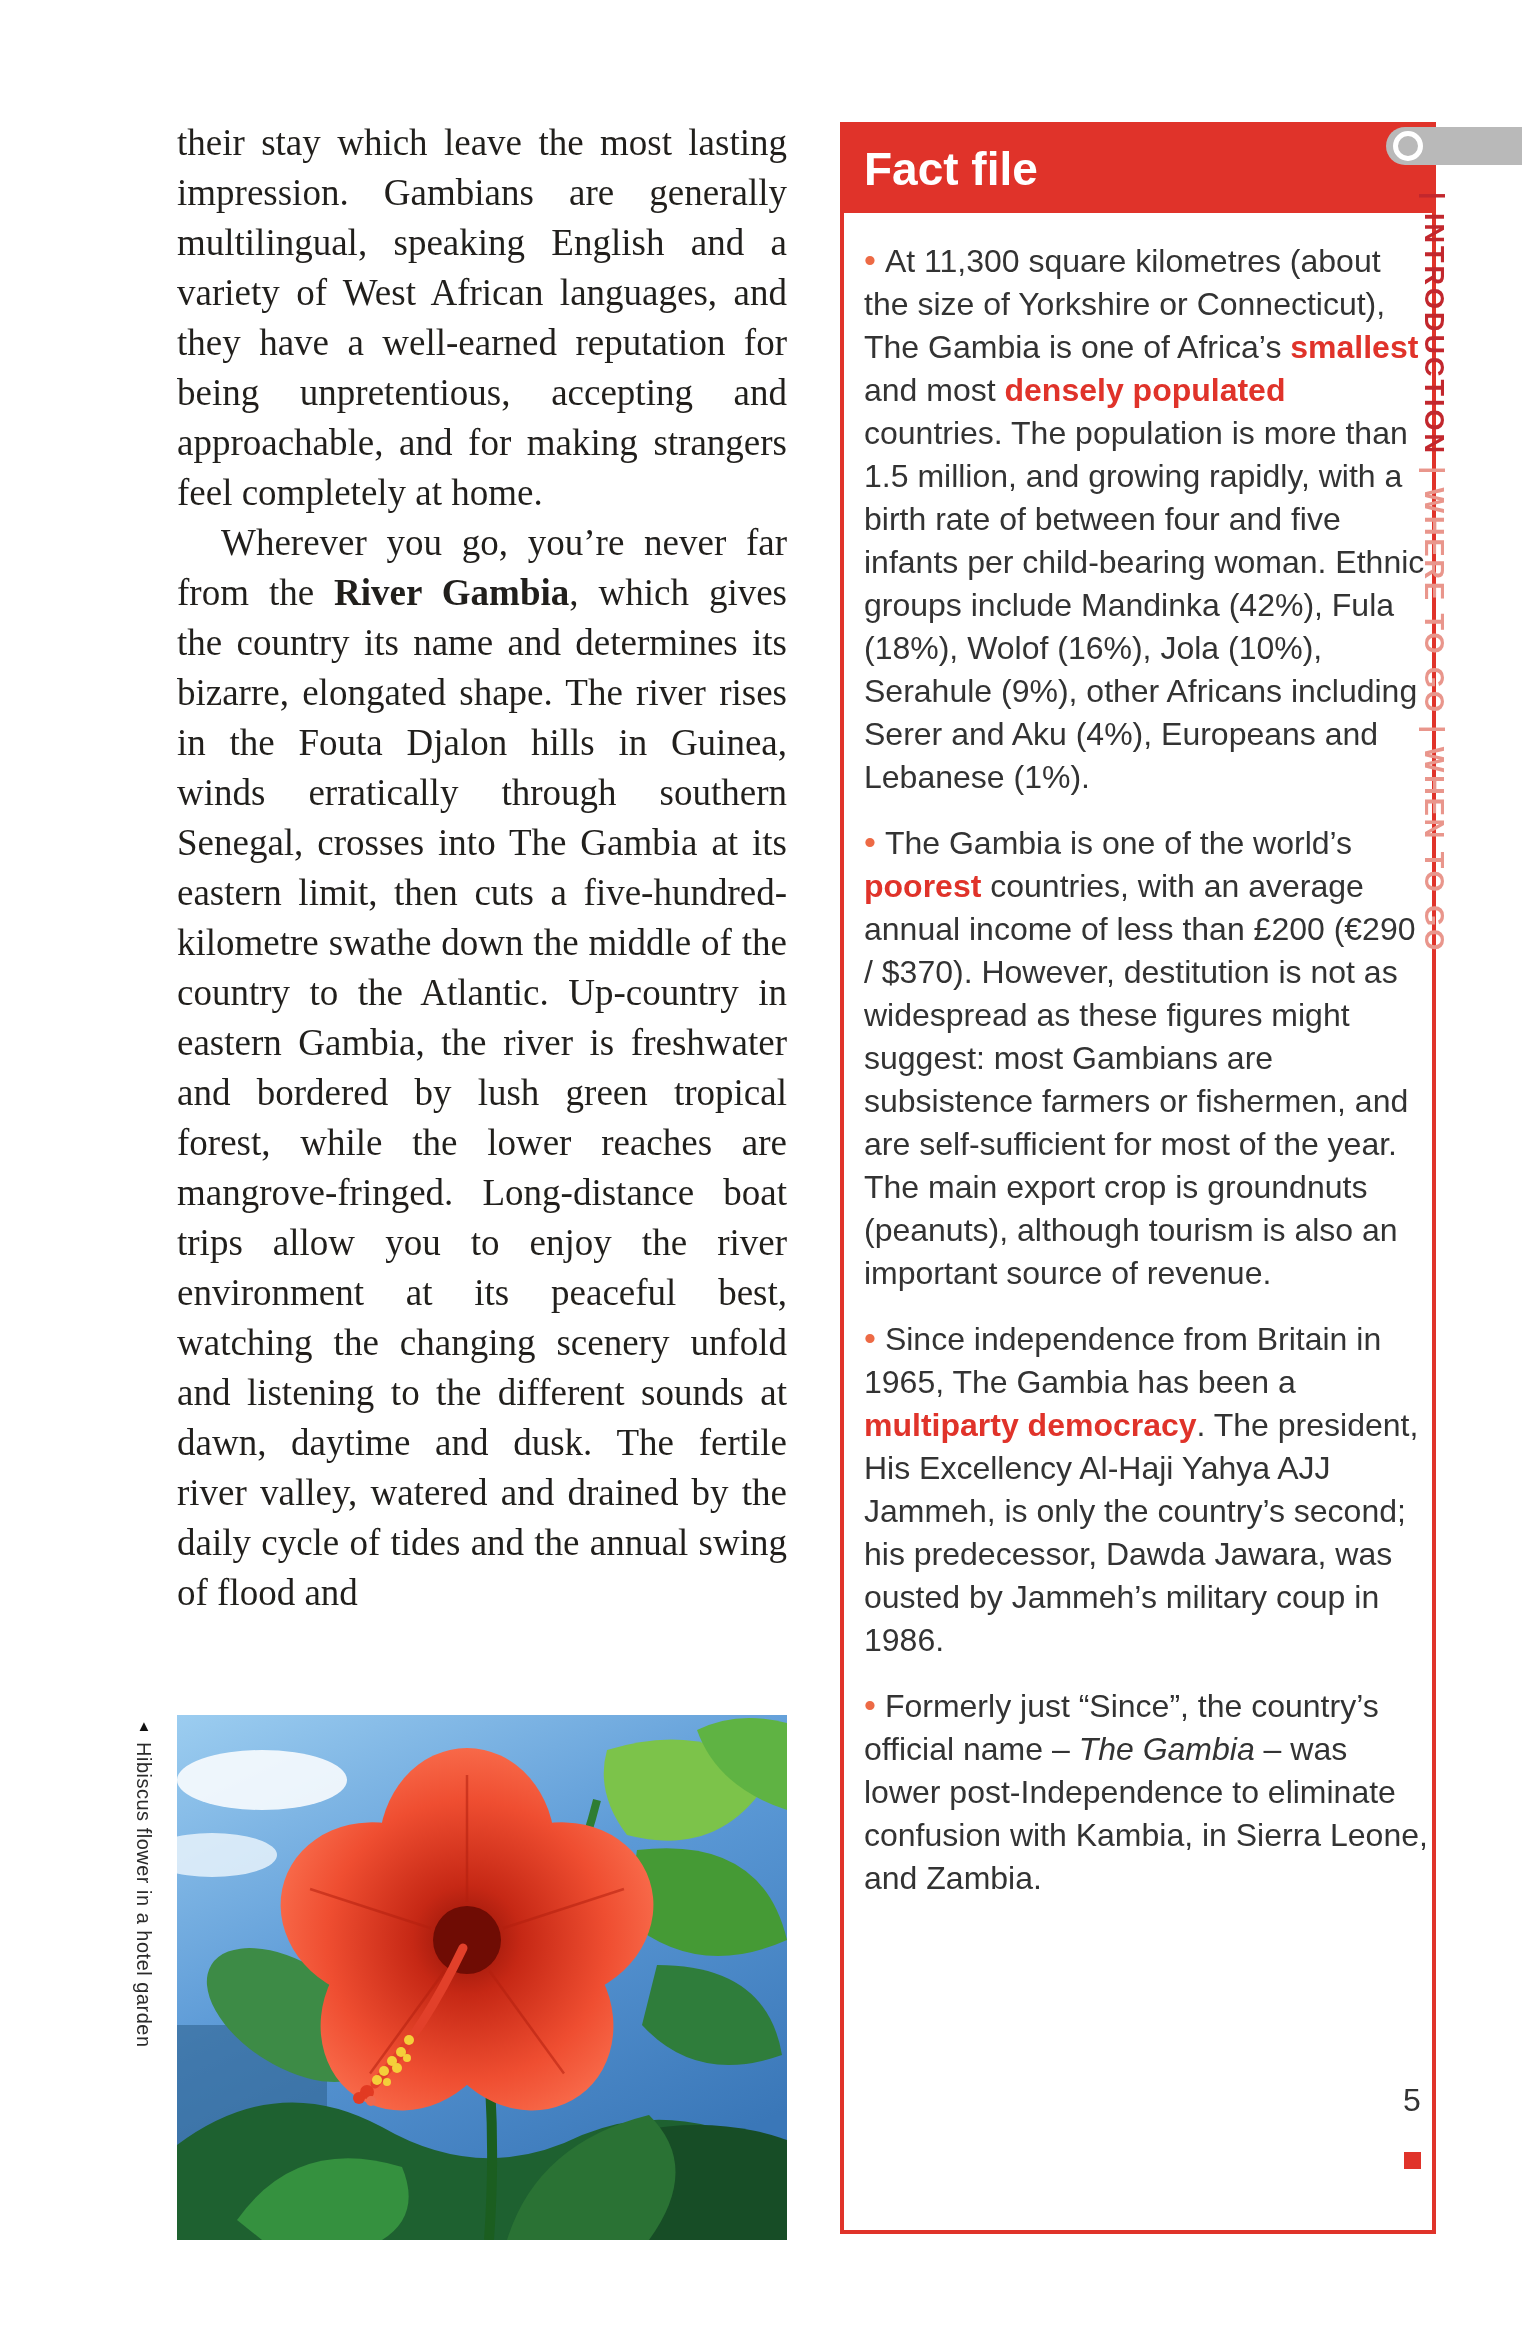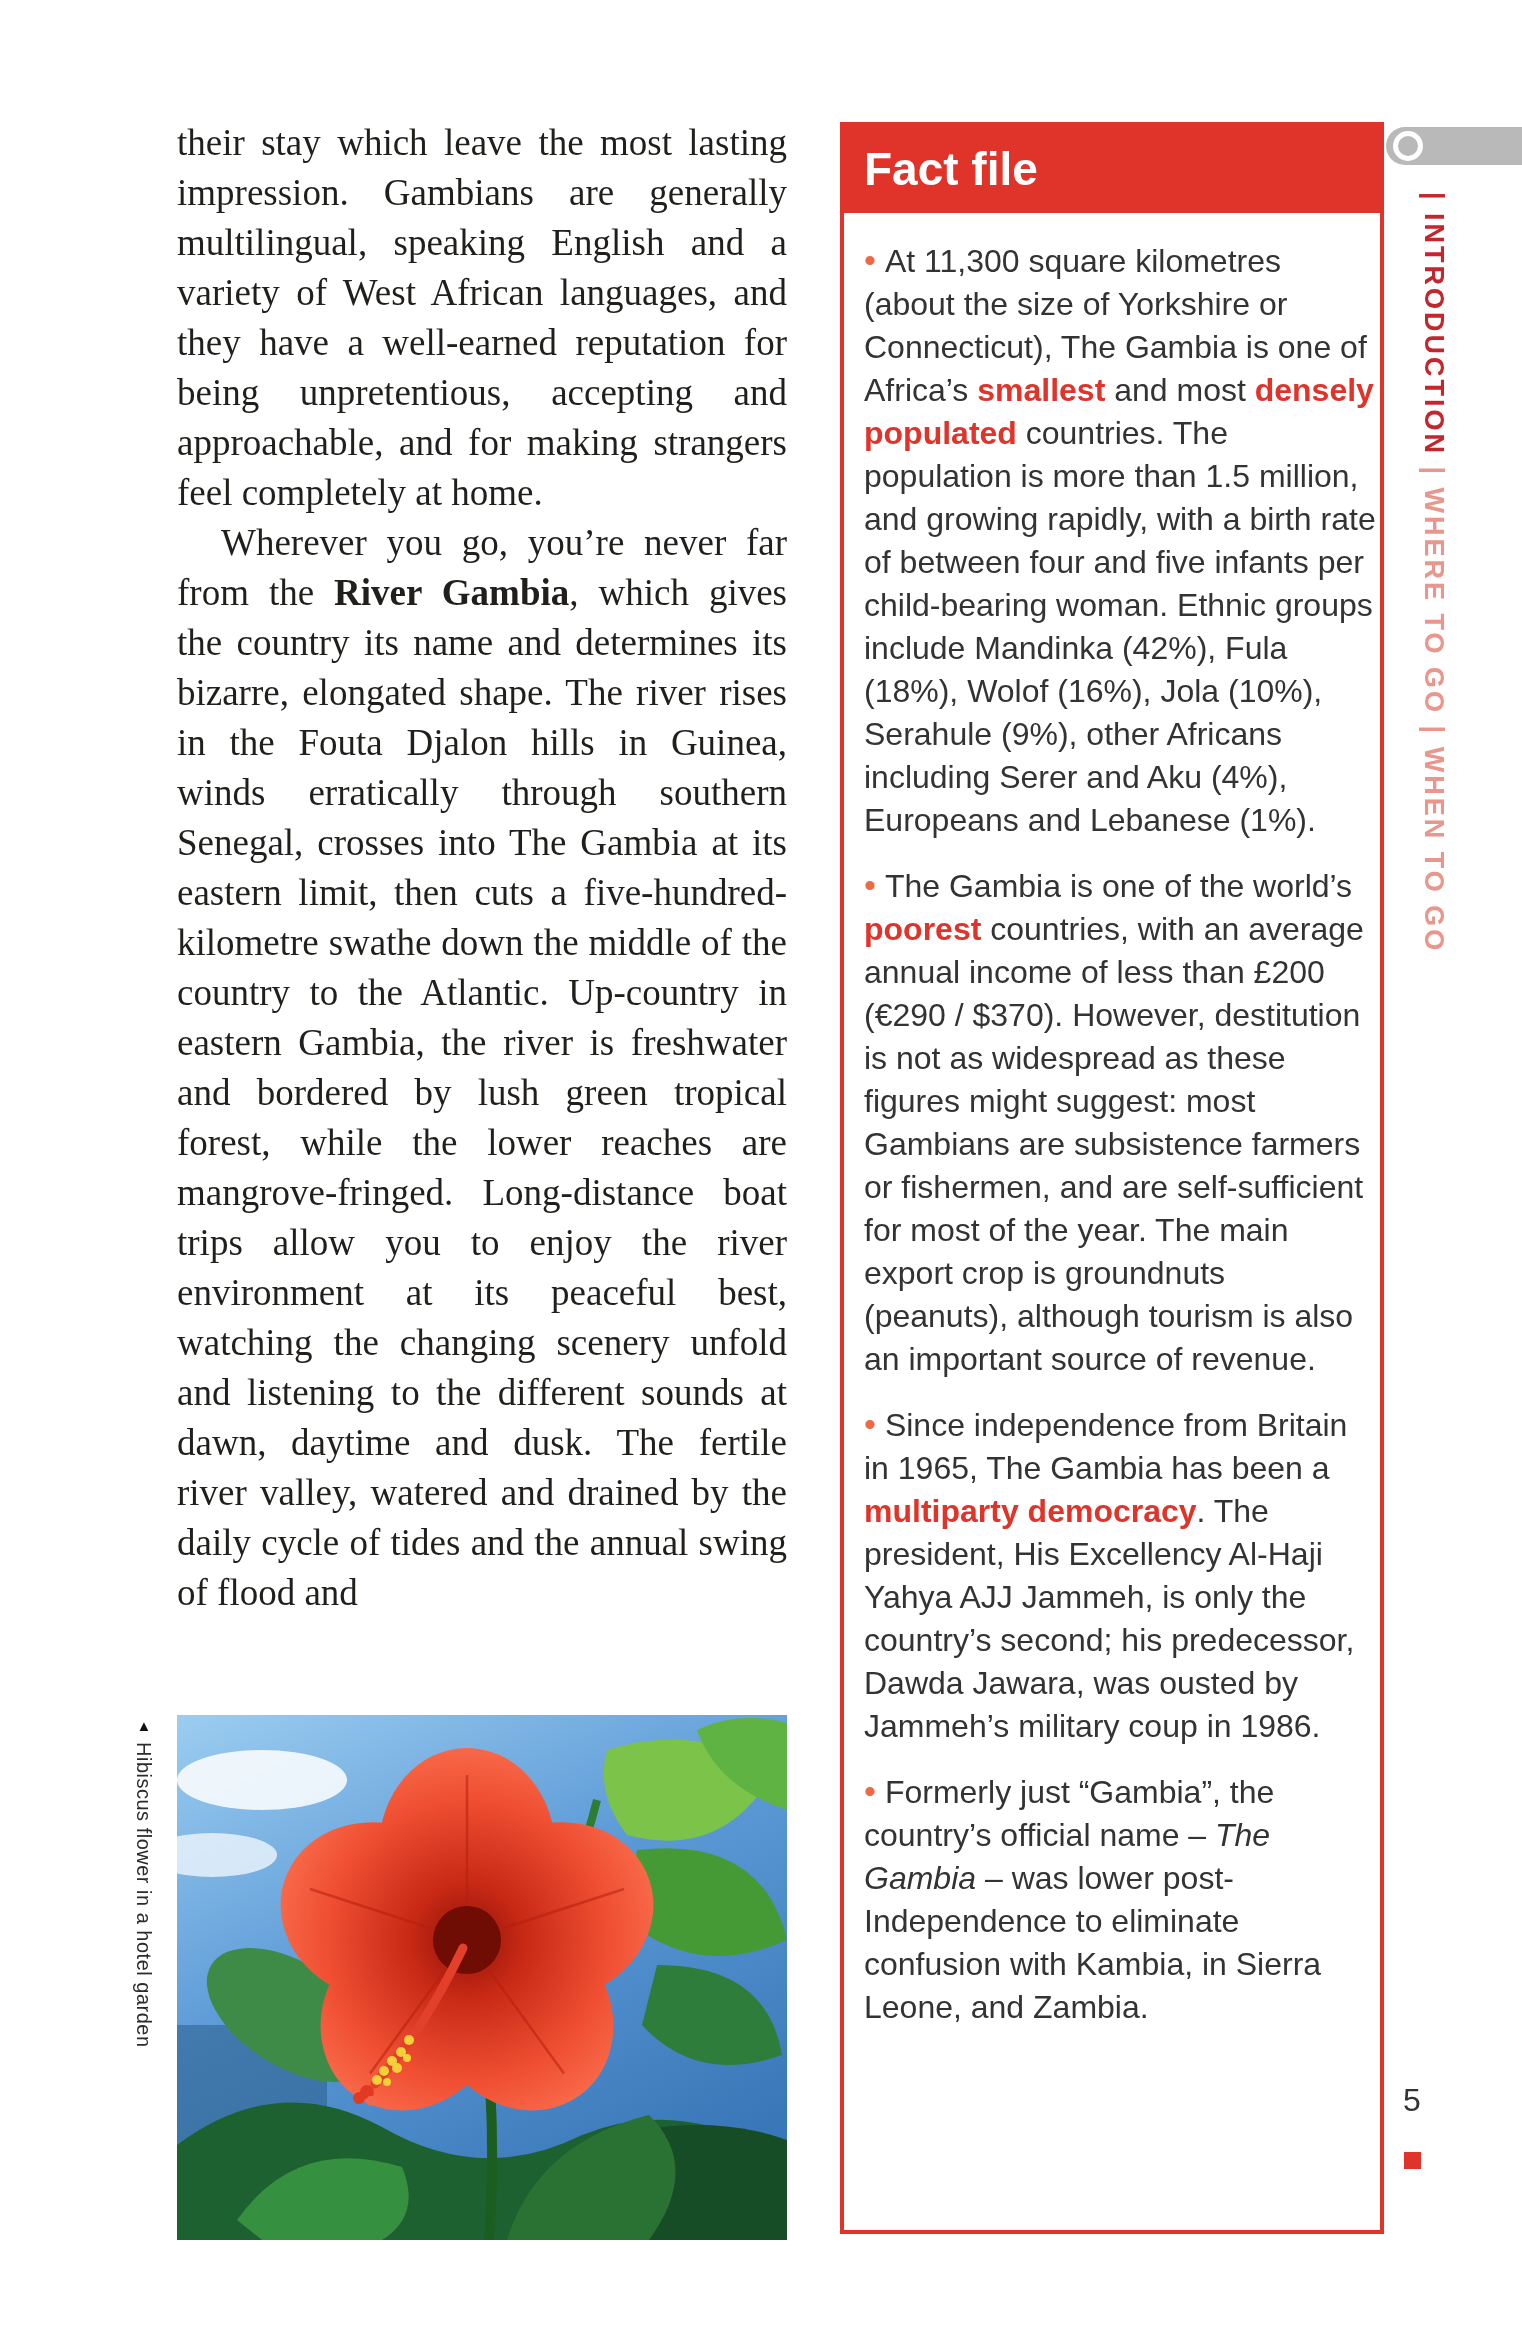--- a/index.html
+++ b/index.html
@@ -59,21 +59,21 @@
     color: #2b2b2b;
     letter-spacing: 0.5px;
     line-height: 34px;
   }
 
   
   .fact-file {
     position: absolute;
     left: 840px;
     top: 122px;
-    width: 544px;
+    width: 596px;
     height: 2112px;
     border: 4px solid #e0332a;
     background: #ffffff;
   }
   .ff-header {
     background: #e0332a;
     color: #ffffff;
     font-weight: bold;
     font-size: 46px;
     line-height: 52px;
@@ -229,21 +229,21 @@
   </div>
 
   <aside class="fact-file">
     <div class="ff-header">
       <span>Fact file</span>
     </div>
     <div class="ff-body">
       <p class="bullet"><span class="dot">•</span><span><span>At 11,300 square kilometres (about the size of Yorkshire or Connecticut), The Gambia is one of Africa’s </span><span class="red-bold">smallest</span><span> and most </span><span class="red-bold">densely populated</span><span> countries. The population is more than 1.5 million, and growing rapidly, with a birth rate of between four and five infants per child-bearing woman. Ethnic groups include Mandinka (42%), Fula (18%), Wolof (16%), Jola (10%), Serahule (9%), other Africans including Serer and Aku (4%), Europeans and Lebanese (1%).</span></span></p>
       <p class="bullet"><span class="dot">•</span><span><span>The Gambia is one of the world’s </span><span class="red-bold">poorest</span><span> countries, with an average annual income of less than £200 (€290 / $370). However, destitution is not as widespread as these figures might suggest: most Gambians are subsistence farmers or fishermen, and are self-sufficient for most of the year. The main export crop is groundnuts (peanuts), although tourism is also an important source of revenue.</span></span></p>
       <p class="bullet"><span class="dot">•</span><span><span>Since independence from Britain in 1965, The Gambia has been a </span><span class="red-bold">multiparty democracy</span><span>. The president, His Excellency Al-Haji Yahya AJJ Jammeh, is only the country’s second; his predecessor, Dawda Jawara, was ousted by Jammeh’s military coup in 1986.</span></span></p>
-      <p class="bullet"><span class="dot">•</span><span><span>Formerly just “Gambia”, the country’s official name – </span><span class="italic">The Gambia</span><span> – was lower post-Independence to eliminate confusion with Kambia, in Sierra Leone, and Zambia.</span></span></p>
+      <p class="bullet"><span class="dot">•</span><span><span>Formerly just “Since”, the country’s official name – </span><span class="italic">The Gambia</span><span> – was lower post-Independence to eliminate confusion with Kambia, in Sierra Leone, and Zambia.</span></span></p>
     </div>
   </aside>
 
   <div class="top-bar"></div>
   <div class="ring-icon"></div>
 
   <div class="side-rail">
     <span class="side-section">| INTRODUCTION </span><span class="side-trail">| WHERE TO GO | WHEN TO GO</span>
   </div>
 

